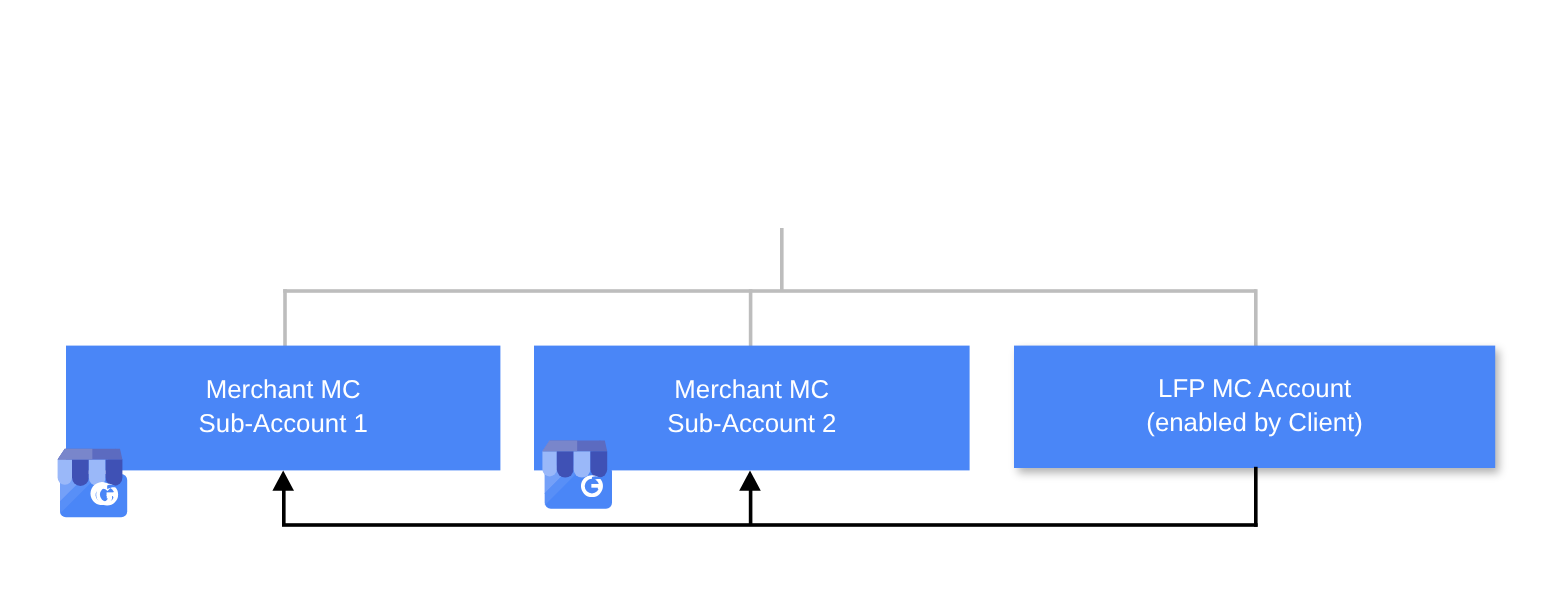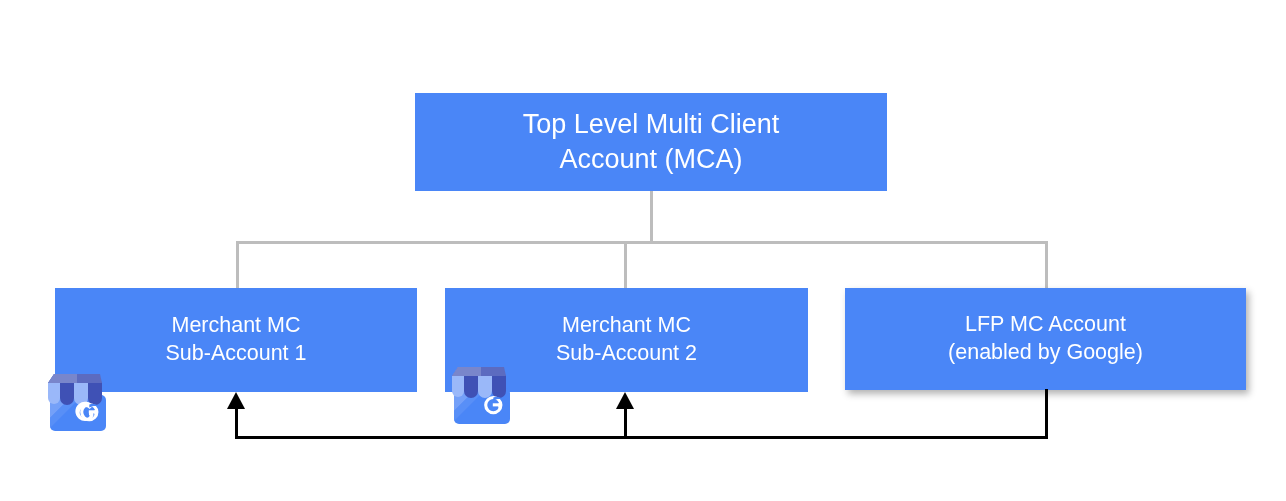--- a/index.html
+++ b/index.html
@@ -120,44 +120,40 @@
     z-index: 8;
   }
   #gmb-1 { left: 44px;  top: 370px; }
   #gmb-2 { left: 448px; top: 363px; }
 </style>
 </head>
 <body>
 
 <div id="canvas">
 
-  <div class="node" id="node-mca">
-    <span class="label">Top Level Multi Client
-Account (MCA)</span>
-  </div>
 
   <div class="gline v" id="gl-root"></div>
   <div class="gline h" id="gl-bus"></div>
   <div class="gline v" id="gl-stub-a"></div>
   <div class="gline v" id="gl-stub-b"></div>
   <div class="gline v" id="gl-stub-c"></div>
 
   <div class="node" id="node-sub1">
     <span class="label">Merchant MC
 Sub-Account 1</span>
   </div>
 
   <div class="node" id="node-sub2">
     <span class="label">Merchant MC
 Sub-Account 2</span>
   </div>
 
   <div class="node" id="node-lfp">
     <span class="label">LFP MC Account
-(enabled by Google)</span>
+(enabled by Client)</span>
   </div>
 
   <div class="gmb-icon" id="gmb-1">
     <svg viewBox="0 0 68 65" width="68" height="65" xmlns="http://www.w3.org/2000/svg">
 
       <rect x="6" y="25" width="56" height="36" rx="5" ry="5" fill="#4a86f7"></rect>
 
       <path d="M6 48 L29 25 L6 25 Z" fill="#74a0f8"></path>
       <path d="M6 58 L39 25 L29 25 L6 48 Z" fill="#5d91f7" opacity="0.75"></path>
 

